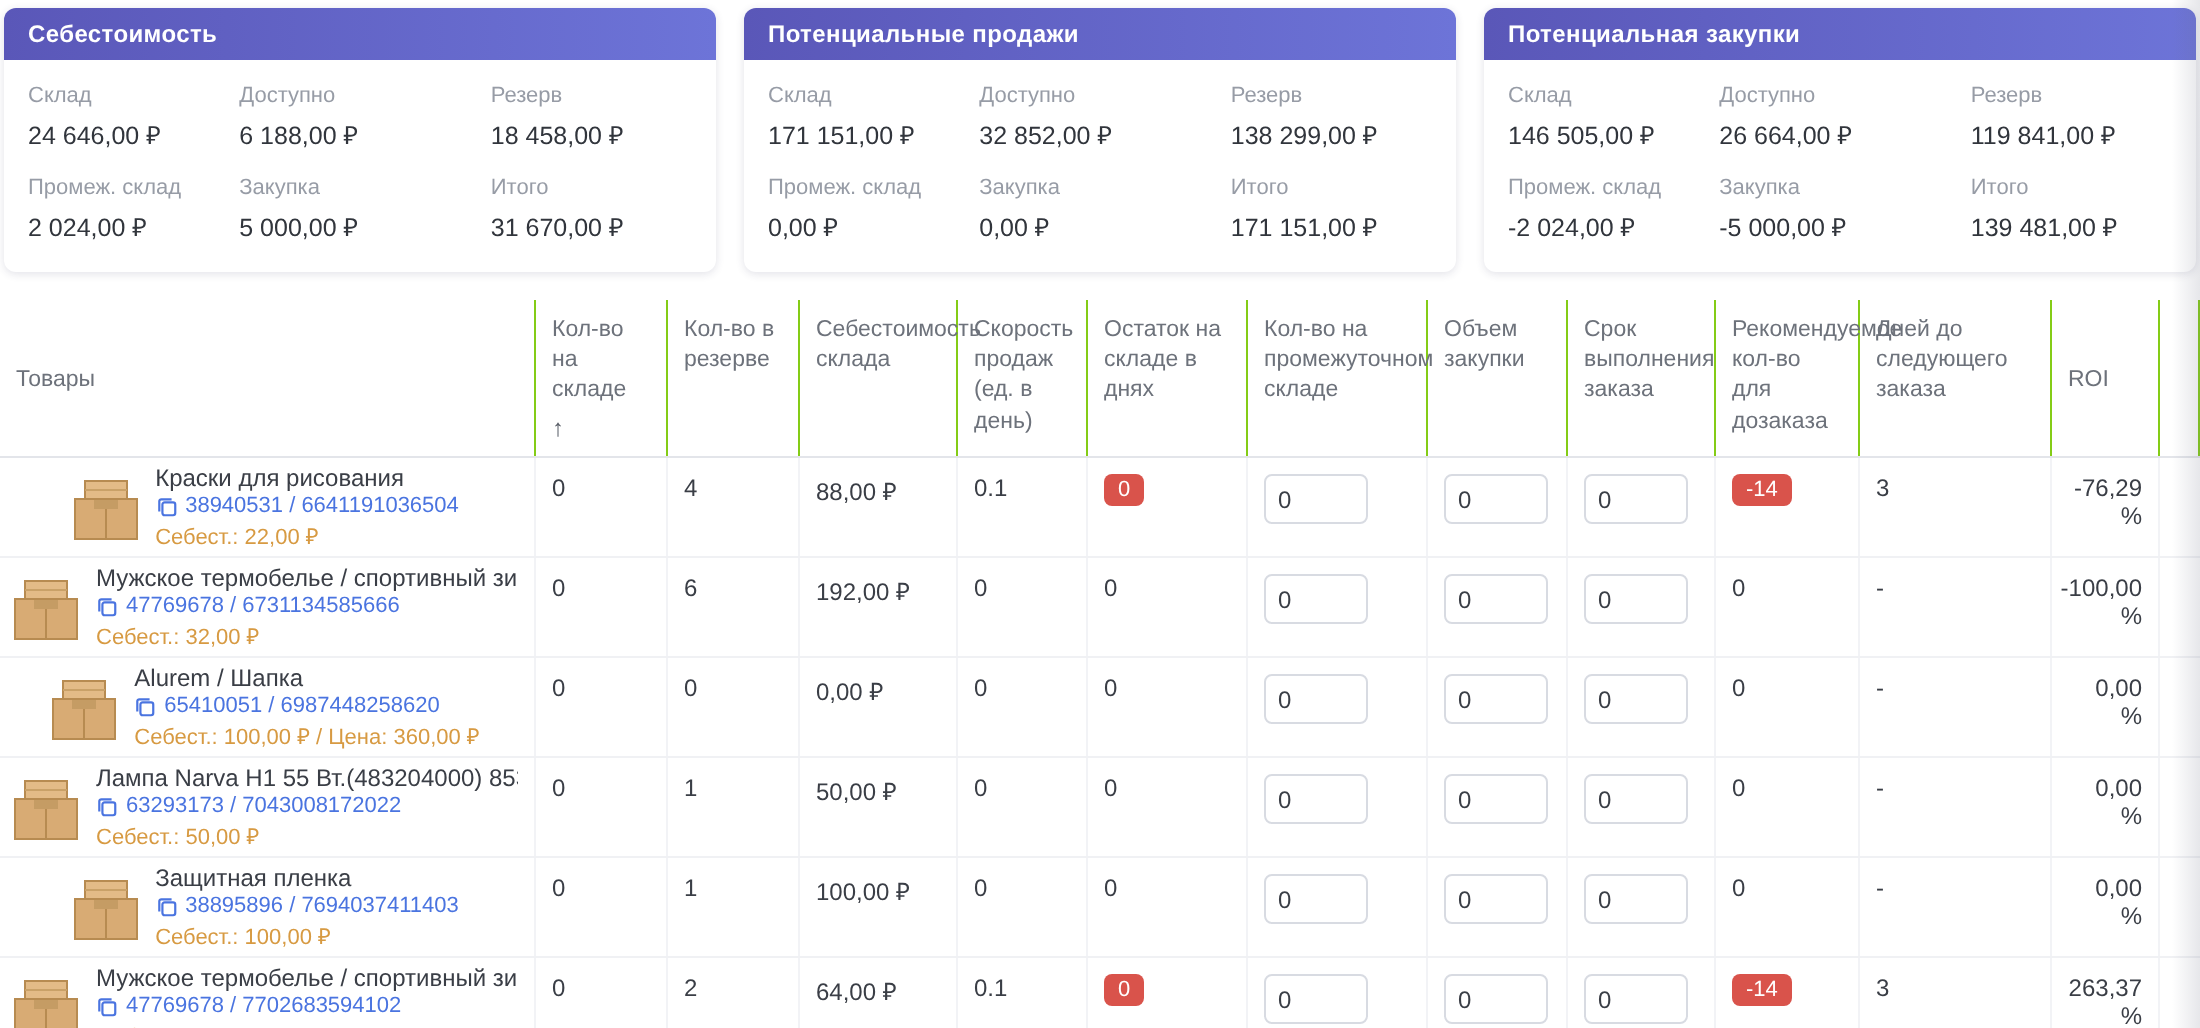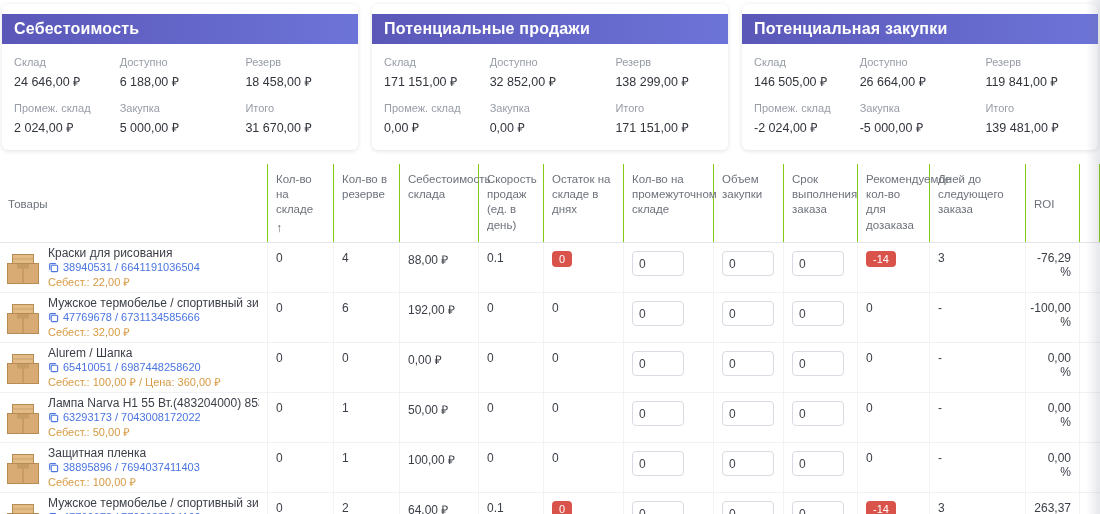--- a/index.html
+++ b/index.html
@@ -10,21 +10,21 @@
   }
 
   
   .cards { display:flex; gap:14px; padding:4px 2px 0 2px; }
   .card {
     flex:1; background:#fff; border-radius:6px; overflow:hidden;
     box-shadow:0 1px 4px rgba(50,50,90,0.14);
   }
   .card-header {
     background:linear-gradient(90deg,#5a57b8,#6d74d8);
-    color:#fff; font-size:16px; font-weight:bold; padding:6px 12px; letter-spacing:.2px;margin-top:10px;
+    color:#fff; font-size:12px; font-weight:bold; padding:6px 12px; letter-spacing:.2px;
   }
   .card-body {
     display:grid; grid-template-columns:1.05fr 1.25fr 1fr;
     row-gap:12px; padding:12px 12px 14px 12px;
   }
   .stat-label { display:block; color:#979ca6; font-size:11px; margin-bottom:5px; }
   .stat-value { display:block; color:#31353c; font-size:12.5px; }
 
   
   .table { margin-top:14px; }
@@ -41,21 +41,21 @@
   .sort-arrow { display:block; color:#595e67; font-size:12px; margin-top:3px; }
 
   .row { border-bottom:1px solid #f0f1f4; min-height:41px; }
   .td {
     font-size:12px; color:#3a3e46; padding:8px 8px; border-right:1px solid #f2f3f6;
     display:flex; align-items:flex-start;
   }
   .td.roi { justify-content:flex-end; text-align:right; }
   .td.sliver { border-right:none; }
 
-  .product { padding:3px 8px 3px 6px; align-items:center; gap:8px; display:flex; }
+  .product { padding:3px 8px 3px 6px; align-items:center; gap:8px; display:flex;justify-content:center; }
   .pinfo { display:flex; flex-direction:column; gap:1px; min-width:0; }
   .product-title { font-size:12px; color:#3a3e46; white-space:nowrap; overflow:hidden; max-width:212px; }
   .product-id {
     font-size:11px; color:#4a74e0; display:flex; align-items:center; gap:4px;
     white-space:nowrap; cursor:pointer;
   }
   .product-cost { font-size:11px; color:#d79a42; white-space:nowrap; overflow:hidden; max-width:212px; }
   .thumb { width:34px; height:34px; flex:0 0 34px; }
 
   .badge-red {

